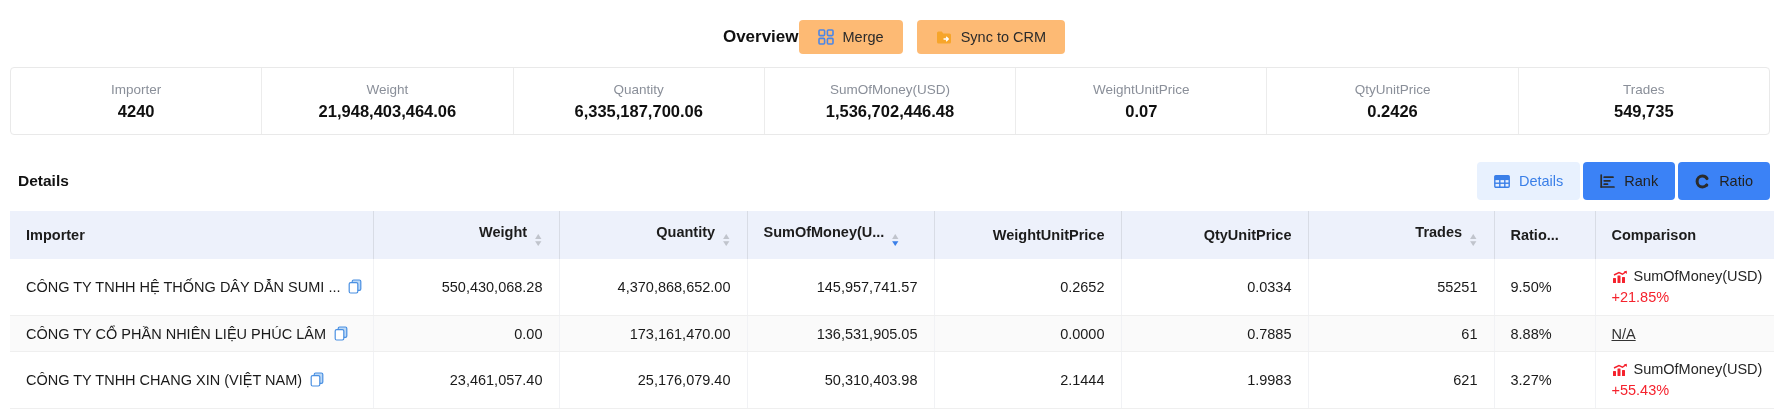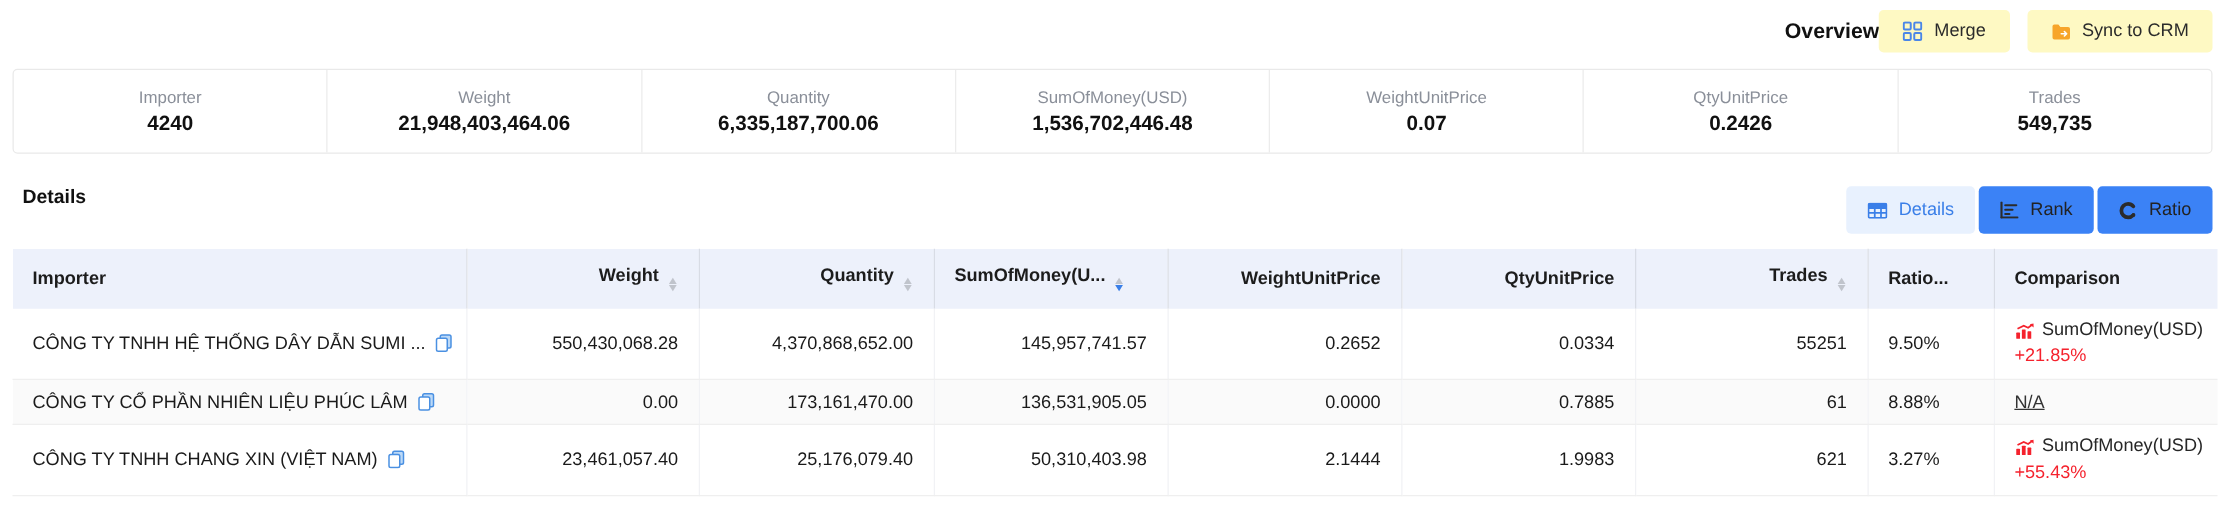--- a/index.html
+++ b/index.html
@@ -5,43 +5,43 @@
   * { box-sizing: border-box; }
   html,body { margin:0; padding:0; }
   body {
     width:1790px; height:413px; overflow:hidden;
     background:#fff; color:#1a1a1a;
     font-family:"Liberation Sans", sans-serif;
     font-size:14px;
   }
 
   
-  .topbar { display:flex; justify-content:flex-end; align-items:center; padding:8px 20px 0 18px; }
+  .topbar { display:flex; justify-content:center; align-items:center; padding:20px 20px 0 18px; }
   .page-title { font-size:17px; font-weight:700; color:#111; }
   .topbar-actions { display:flex; gap:14px; }
   .btn {
     display:inline-flex; align-items:center; gap:9px;
-    background:#fef9c3; border:none; border-radius:4px;
+    background:#fdba74; border:none; border-radius:4px;
     height:34px; padding:0 19px; font-size:14.5px; color:#2b2b2b;
     font-family:inherit; cursor:pointer; white-space:nowrap;
   }
 
   
   .stats-card {
     margin:13px 20px 0 10px; height:68px;
     border:1px solid #e9e9e9; border-radius:4px;
     display:flex; align-items:stretch; background:#fff;
   }
   .stat { flex:1; display:flex; flex-direction:column; justify-content:center; align-items:center; gap:5px; border-right:1px solid #ececec; }
   .stat:last-child { border-right:none; }
   .stat-label { color:#8a8f99; font-size:13.5px; }
   .stat-value { color:#101010; font-size:16.5px; font-weight:700; }
 
   
-  .details-bar { display:flex; align-items:flex-start; margin:26px 20px 0 18px; height:40px; }
+  .details-bar { display:flex; align-items:center; margin:26px 20px 0 18px; height:40px; }
   .details-heading { font-size:15.5px; font-weight:700; color:#111; margin-right:16px; }
   .total-text { color:#9b9b9b; font-size:14.5px; }
   .total-count { color:#f5222d; font-style:normal; margin:0 7px; }
   .view-switch { margin-left:auto; display:flex; gap:3px; }
   .view-btn {
     display:inline-flex; align-items:center; gap:9px;
     height:38px; padding:0 17px; background:#3b82f6; color:#222;
     font-size:14.5px; border:none; border-radius:4px; font-family:inherit; cursor:pointer;
   }
   .view-btn.active { background:#e8f1fe; color:#3a7fe8; }

